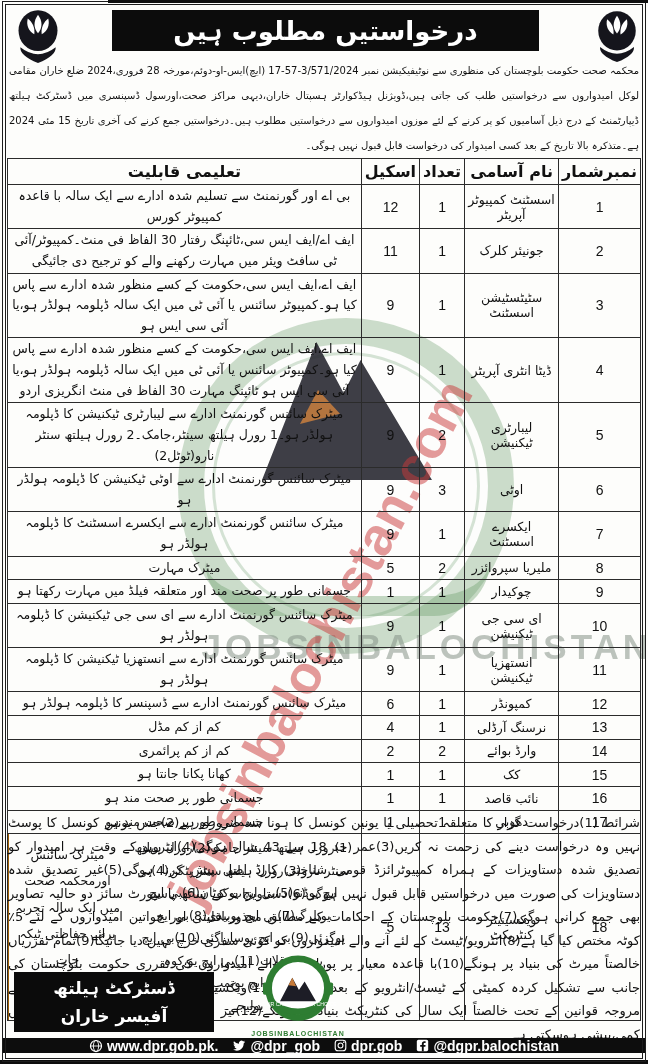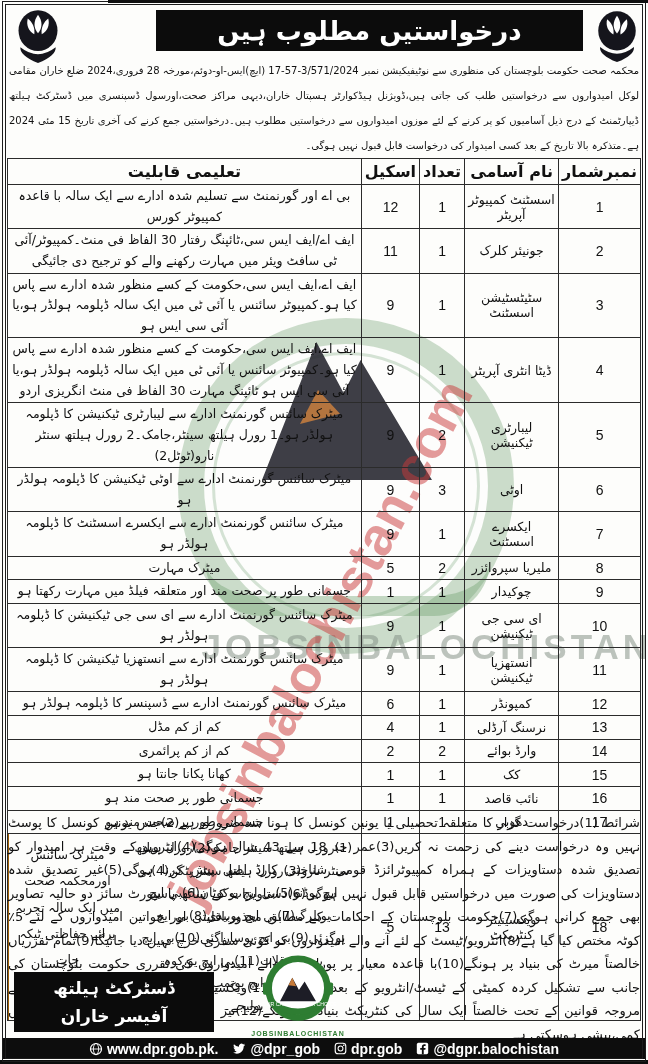--- a/index.html
+++ b/index.html
@@ -40,21 +40,21 @@
   .wm-diagonal {
     left:-80px; top:600px; width:800px; height:84px; line-height:84px; z-index:2;
     transform:rotate(-62deg); text-align:center; font-size:54px; font-weight:bold;
     color:rgba(201,56,56,.5); font-family:"Liberation Sans", sans-serif; white-space:nowrap;
   }
 
   
   .header { position:absolute; top:6px; left:0; width:648px; height:56px; z-index:3; }
   .title-bar {
     position:absolute; left:112px; top:4px; width:427px; height:41px; background:#0c0c0c;
-    display:flex; align-items:center; justify-content:center;margin-left:44px;
+    display:flex; align-items:center; justify-content:center;
   }
   .title-bar span { color:#fff; font-size:26px; font-weight:bold; letter-spacing:1px; }
   .emblem-left  { position:absolute; left:12px;  top:1px; }
   .emblem-right { position:absolute; right:6px; top:3px; }
 
   
   .intro {
     position:absolute; top:58px; left:9px; right:9px; height:100px; z-index:3;
     font-size:10px; line-height:25px; text-align:justify; font-weight:500;
   }
@@ -89,21 +89,21 @@
   .prq { position:absolute; right:10px; top:1002px; z-index:3; direction:ltr;
     font-size:18px; font-weight:bold; font-family:"Liberation Sans", sans-serif; letter-spacing:-0.5px; }
 
   
   .processed {
     position:absolute; top:1023px; left:0; width:648px; z-index:5; direction:ltr; text-align:center;
     font-size:13px; font-weight:bold; color:rgba(255,255,255,.92);
     text-shadow:0 0 2px #3a3a3a, 0 0 1px #3a3a3a; font-family:"Liberation Sans", sans-serif;
   }
   .social-bar {
-    position:absolute; top:1038px; left:3px; right:3px; height:21px; background:#0d0d0d; z-index:4;
+    position:absolute; top:1038px; left:3px; right:3px; height:15px; background:#0d0d0d; z-index:4;
     direction:ltr; display:flex; align-items:center; justify-content:center; gap:14px;
   }
   .social-item { display:flex; align-items:center; gap:4px; color:#fff; font-weight:bold;
     font-size:14px; font-family:"Liberation Sans", sans-serif; letter-spacing:0; }
   .bottom-line { position:absolute; left:0; right:0; top:1060px; height:4px; background:#0d0d0d; z-index:4; }
 </style>
 </head>
 <body>
 
 <div id="ad">

